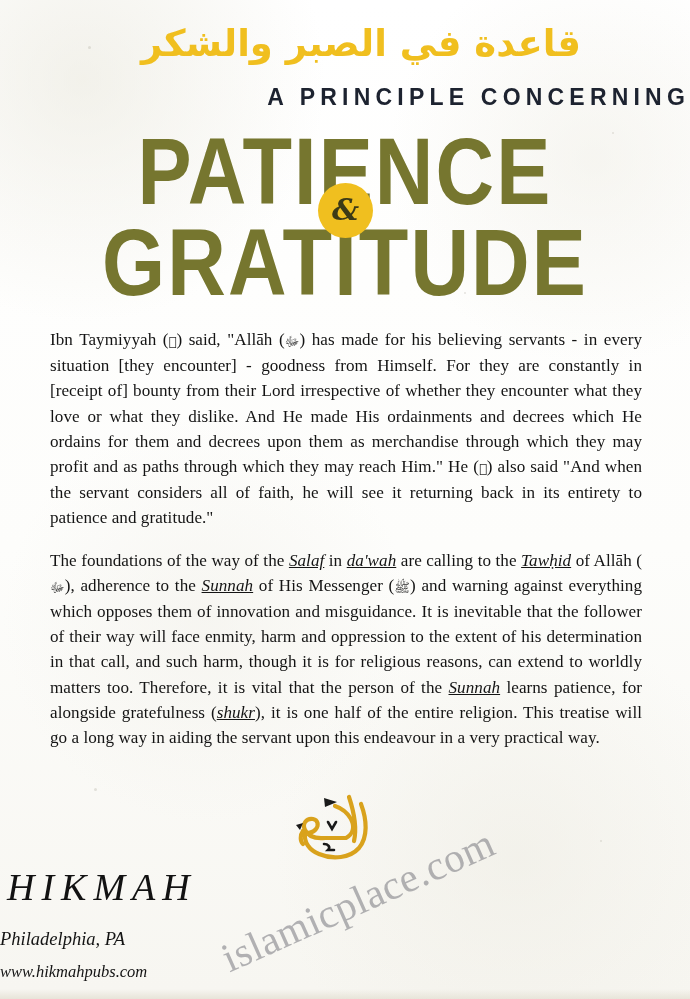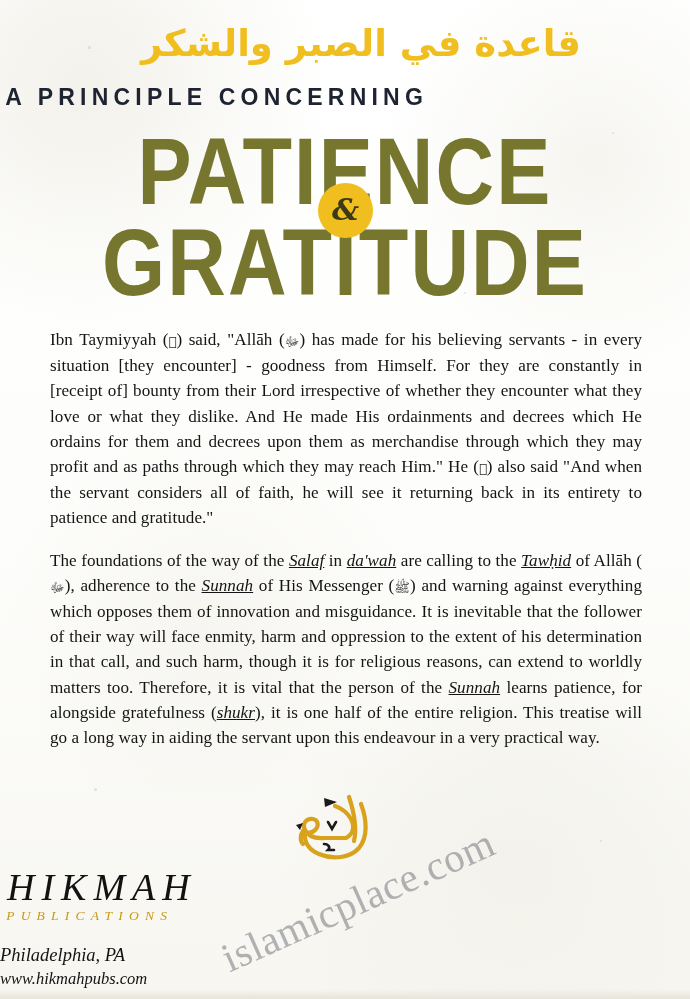--- a/index.html
+++ b/index.html
@@ -53,21 +53,21 @@
     direction: rtl;
     line-height: 1.2;
     padding-left: 16px;
   }
 
   .principle-line {
     position: absolute;
     top: 84px;
     left: 0;
     width: 690px;
-    text-align: left;
+    text-align: right;
     color: #1d2330;
     font-family: "Liberation Sans", sans-serif;
     font-weight: bold;
     font-size: 23px;
     letter-spacing: 5.2px;
     text-indent: 5.2px;
   }
 
   .bigword {
     position: absolute;
@@ -179,21 +179,21 @@
     line-height: 1.1;
   }
   #city {
     margin-top: 20px;
     font-family: "Liberation Serif", serif;
     font-size: 18.5px;
     color: #141414;
     line-height: 1.2;
   }
   #website {
-    margin-top: 3px;
+    margin-top: 12px;
     font-family: "Liberation Serif", serif;
     font-size: 16.5px;
     color: #141414;
     line-height: 1.2;
   }
 
   
   #watermark {
     position: absolute;
     left: 148px;
@@ -266,20 +266,19 @@
         <path d="M49 6 L 62 10 L 50 15 Z"></path>
         <path d="M21 33 L 28 31 L 25 38 Z"></path>
       </g>
       <g fill="none" stroke="#1a1a1a" stroke-width="2.6" stroke-linecap="round">
         <path d="M53 30 L 57 37 L 61 30"></path>
         <path d="M49 52 C 53 52, 56 55, 53 58 L 59 58"></path>
       </g>
     </svg>
 
     <div id="brand-name">HIKMAH</div>
-    <div id="brand-sub">PUBLICATIONS</div>
     <div id="city">Philadelphia, PA</div>
     <div id="website">www.hikmahpubs.com</div>
   </div>
 
   <div id="watermark">islamicplace.com</div>
 
 </div>
 
 </body></html>

